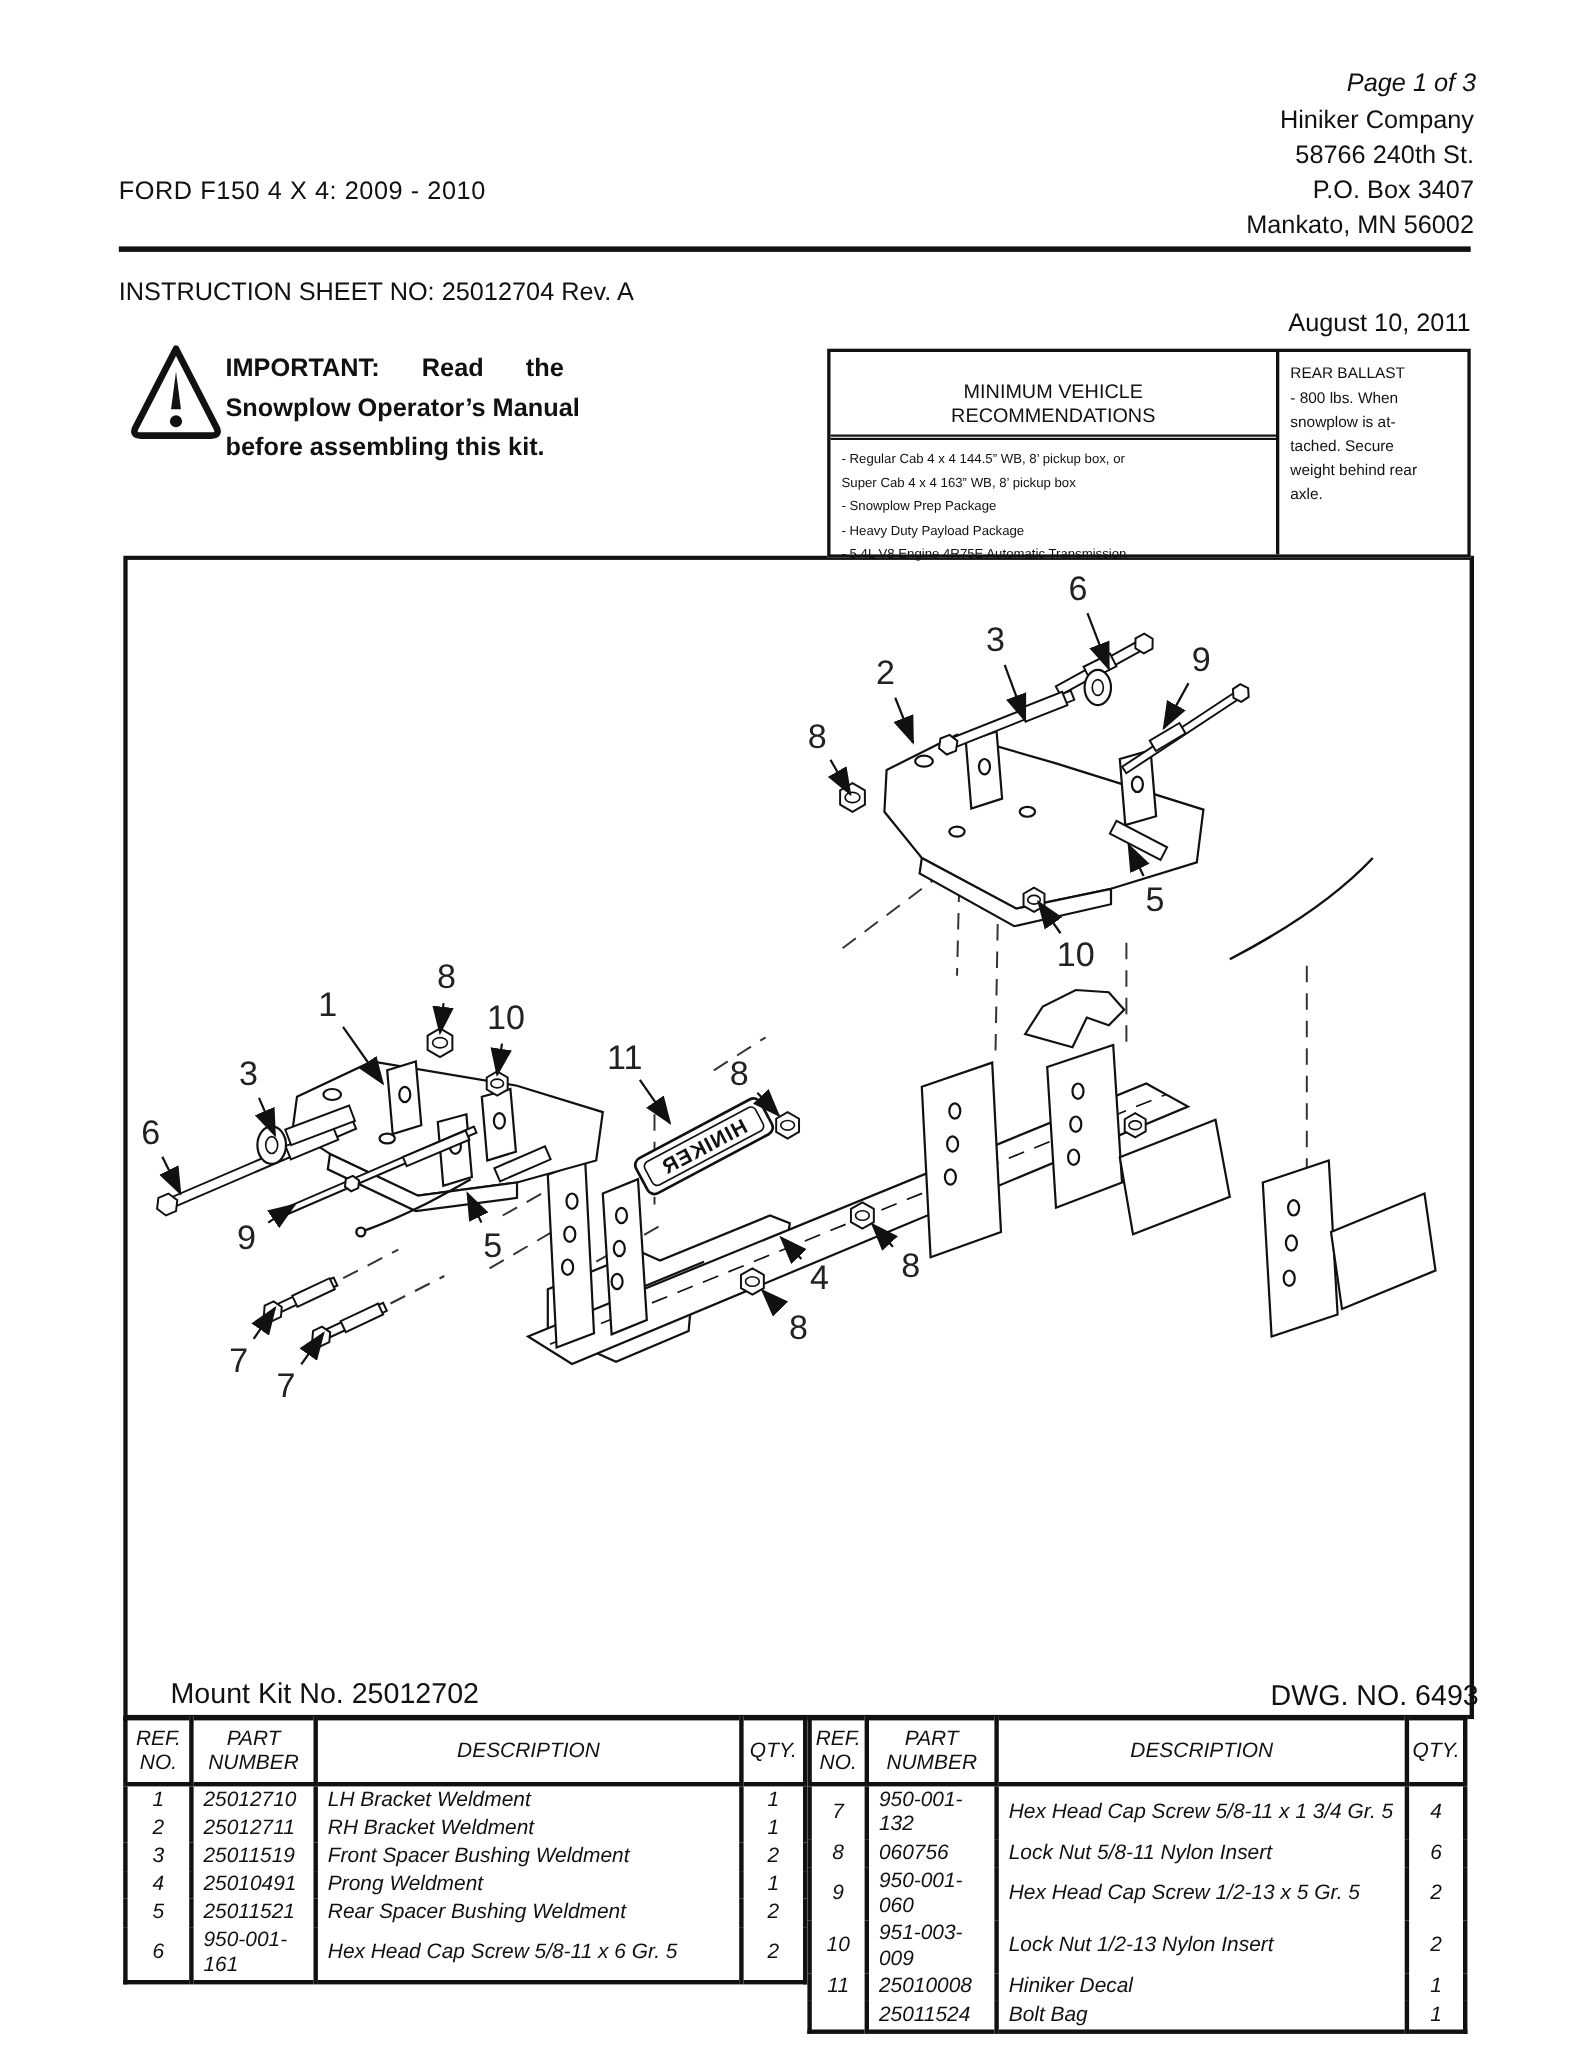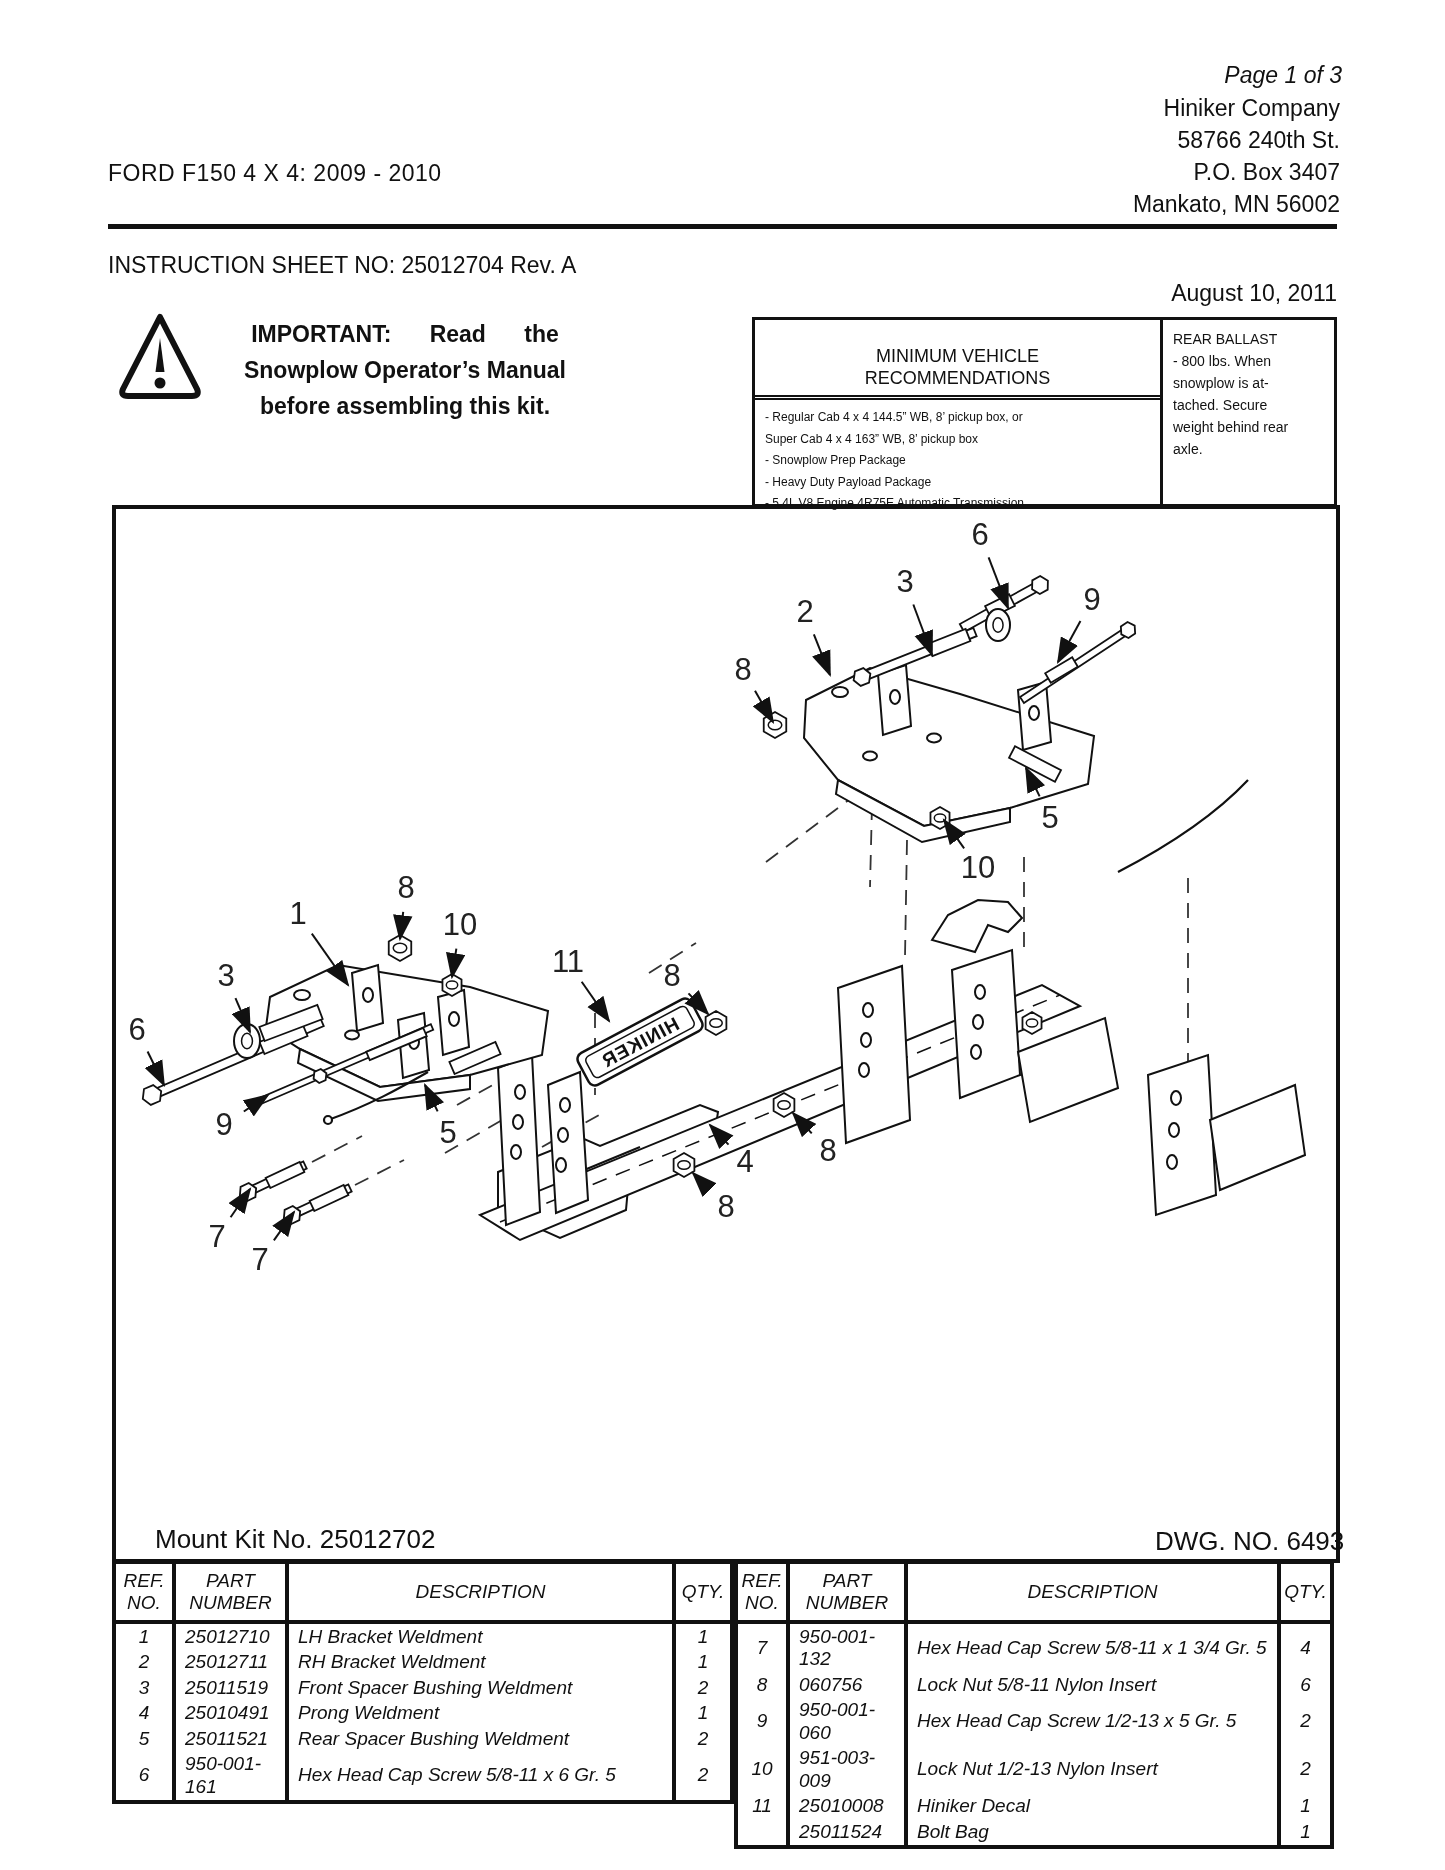--- a/index.html
+++ b/index.html
@@ -6,21 +6,21 @@
   .page{position:relative;width:1445px;height:1870px;background:#fff;margin:0 auto;
         font-family:"Liberation Sans",sans-serif;color:#111;overflow:hidden;}
   .abs{position:absolute;}
   .page-ind{top:62px;right:103px;font-style:italic;font-size:23px;}
   .company{top:92px;left:1060px;width:280px;text-align:right;font-size:23px;line-height:32px;}
   .titleblock{top:158px;left:108px;font-size:23px;line-height:31px;letter-spacing:.5px;}
   .rule{top:224px;left:108px;width:1229px;height:5px;background:#111;}
   .sheetno{top:252px;left:108px;font-size:23px;}
   .dateline{top:252px;right:108px;font-size:23px;margin-top:28px;}
   .warn-tri{top:310px;left:116px;}
-  .warn-text{top:316px;left:205px;width:400px;font-size:23px;font-weight:bold;line-height:36px;text-align:center;}
+  .warn-text{top:316px;left:205px;width:400px;font-size:23px;font-weight:bold;line-height:36px;}
   .warn-text div{white-space:pre;}
   .recbox{top:317px;left:752px;width:585px;height:190px;border:3px solid #111;display:flex;background:#fff;z-index:3;box-sizing:border-box;}
   .rec-left{width:408px;border-right:3px solid #111;display:flex;flex-direction:column;box-sizing:border-box;}
   .rec-head{text-align:center;font-size:18px;line-height:22px;padding-top:25px;padding-bottom:6px;
             border-bottom:5px double #111;}
   .rec-list{padding:7px 8px 0 10px;font-size:12px;line-height:21.5px;}
   .rec-right{flex:1;padding:8px 6px 0 10px;font-size:14px;line-height:22px;}
   .diagram{top:505px;left:112px;width:1228px;height:1058px;z-index:1;}
   .mountkit{top:1524px;left:155px;font-size:26px;z-index:2;}
   .dwg{top:1526px;left:1155px;font-size:26px;z-index:2;}

